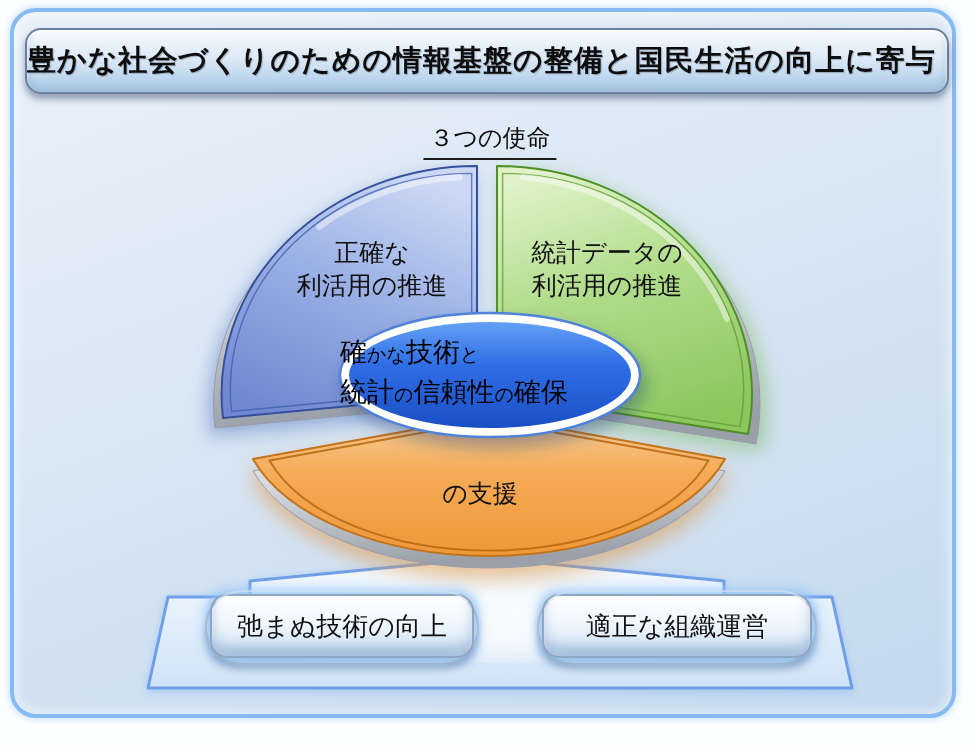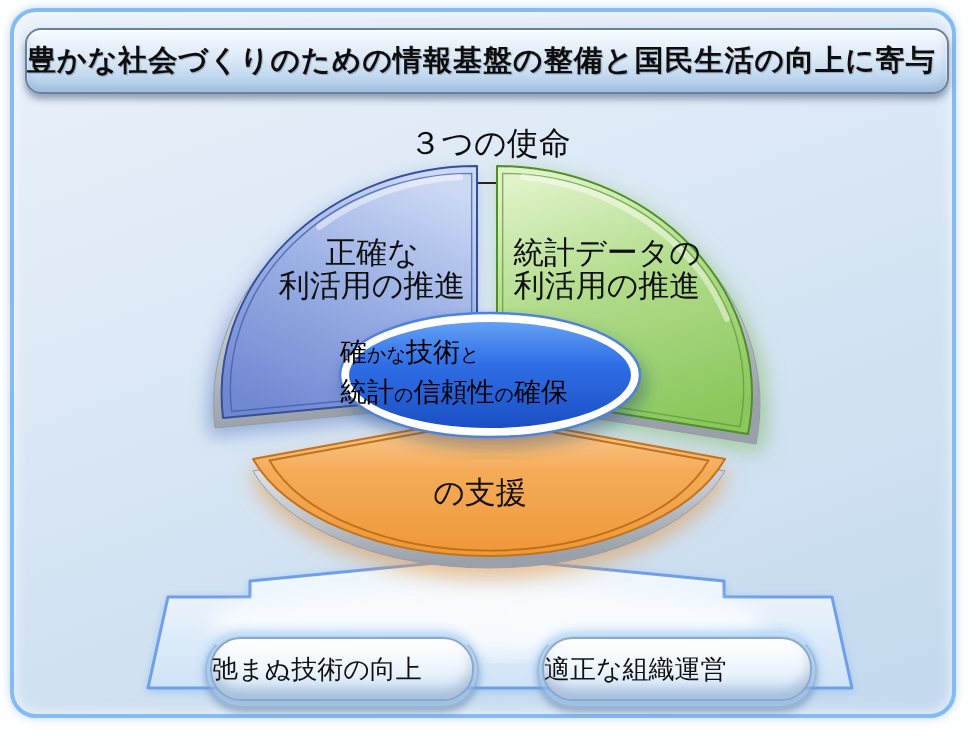--- a/index.html
+++ b/index.html
@@ -24,49 +24,49 @@
     display:flex;align-items:center;justify-content:flex-start;
   }
   .banner-text{
     font-size:29px;font-weight:bold;letter-spacing:1px;color:#0d0d0d;
     text-shadow:1px 1px 1px rgba(110,125,150,.55);white-space:nowrap;
   }
   
   .heading{
     position:absolute;top:122px;left:50%;
     transform:translateX(-50%) translateX(3px);
-    font-size:32px;color:#0d0d0d;white-space:nowrap;
-    border-bottom:2px solid #1a1a1a;padding:0 6px 16px 6px;
+    font-size:24px;color:#0d0d0d;white-space:nowrap;
+    border-bottom:2px solid #1a1a1a;padding:0 6px 4px 6px;
   }
   
   svg.pie{position:absolute;left:0;top:0;}
   
   .lbl{
-    position:absolute;text-align:center;font-size:31px;line-height:33px;
+    position:absolute;text-align:center;font-size:25px;line-height:33px;
     color:#0f0f0f;white-space:nowrap;
   }
   .lbl-blue  {left:257px;top:236px;width:230px;}
   .lbl-green {left:487px;top:236px;width:240px;}
   .lbl-orange{left:320px;top:442px;width:320px;line-height:34px;}
   .el-label{
     position:absolute;left:340px;top:334px;width:300px;
     line-height:36px;color:#000;white-space:nowrap;
   }
   .el-big{font-size:27px;}
   .el-small{font-size:19px;}
   
   .pill{
-    position:absolute;top:637px;height:60px;border-radius:31px;
+    position:absolute;top:594px;height:60px;border-radius:17px;
     background:linear-gradient(#ffffff 0%,#eef6fd 48%,#cde2f6 100%);
     border:2px solid #8ea7c3;
     box-shadow:0 0 12px 4px rgba(150,200,250,.95),
                0 6px 9px rgba(90,115,150,.45),
                inset 0 -10px 12px rgba(125,155,195,.5),
                inset 0 3px 3px #ffffff;
-    display:flex;align-items:center;justify-content:flex-start;
+    display:flex;align-items:center;justify-content:center;
     font-size:26px;color:#101010;white-space:nowrap;
   }
   .pill::after{
     content:"";position:absolute;left:-7px;right:-7px;top:-6px;bottom:-9px;
     border-radius:37px;border:2px solid rgba(145,160,185,.5);
     border-top-color:rgba(210,225,240,.65);
     box-shadow:0 5px 6px rgba(100,125,160,.35);pointer-events:none;
   }
   .pill-left{left:210px;width:260px;}
   .pill-right{left:500px;width:266px;margin-left:42px;}

